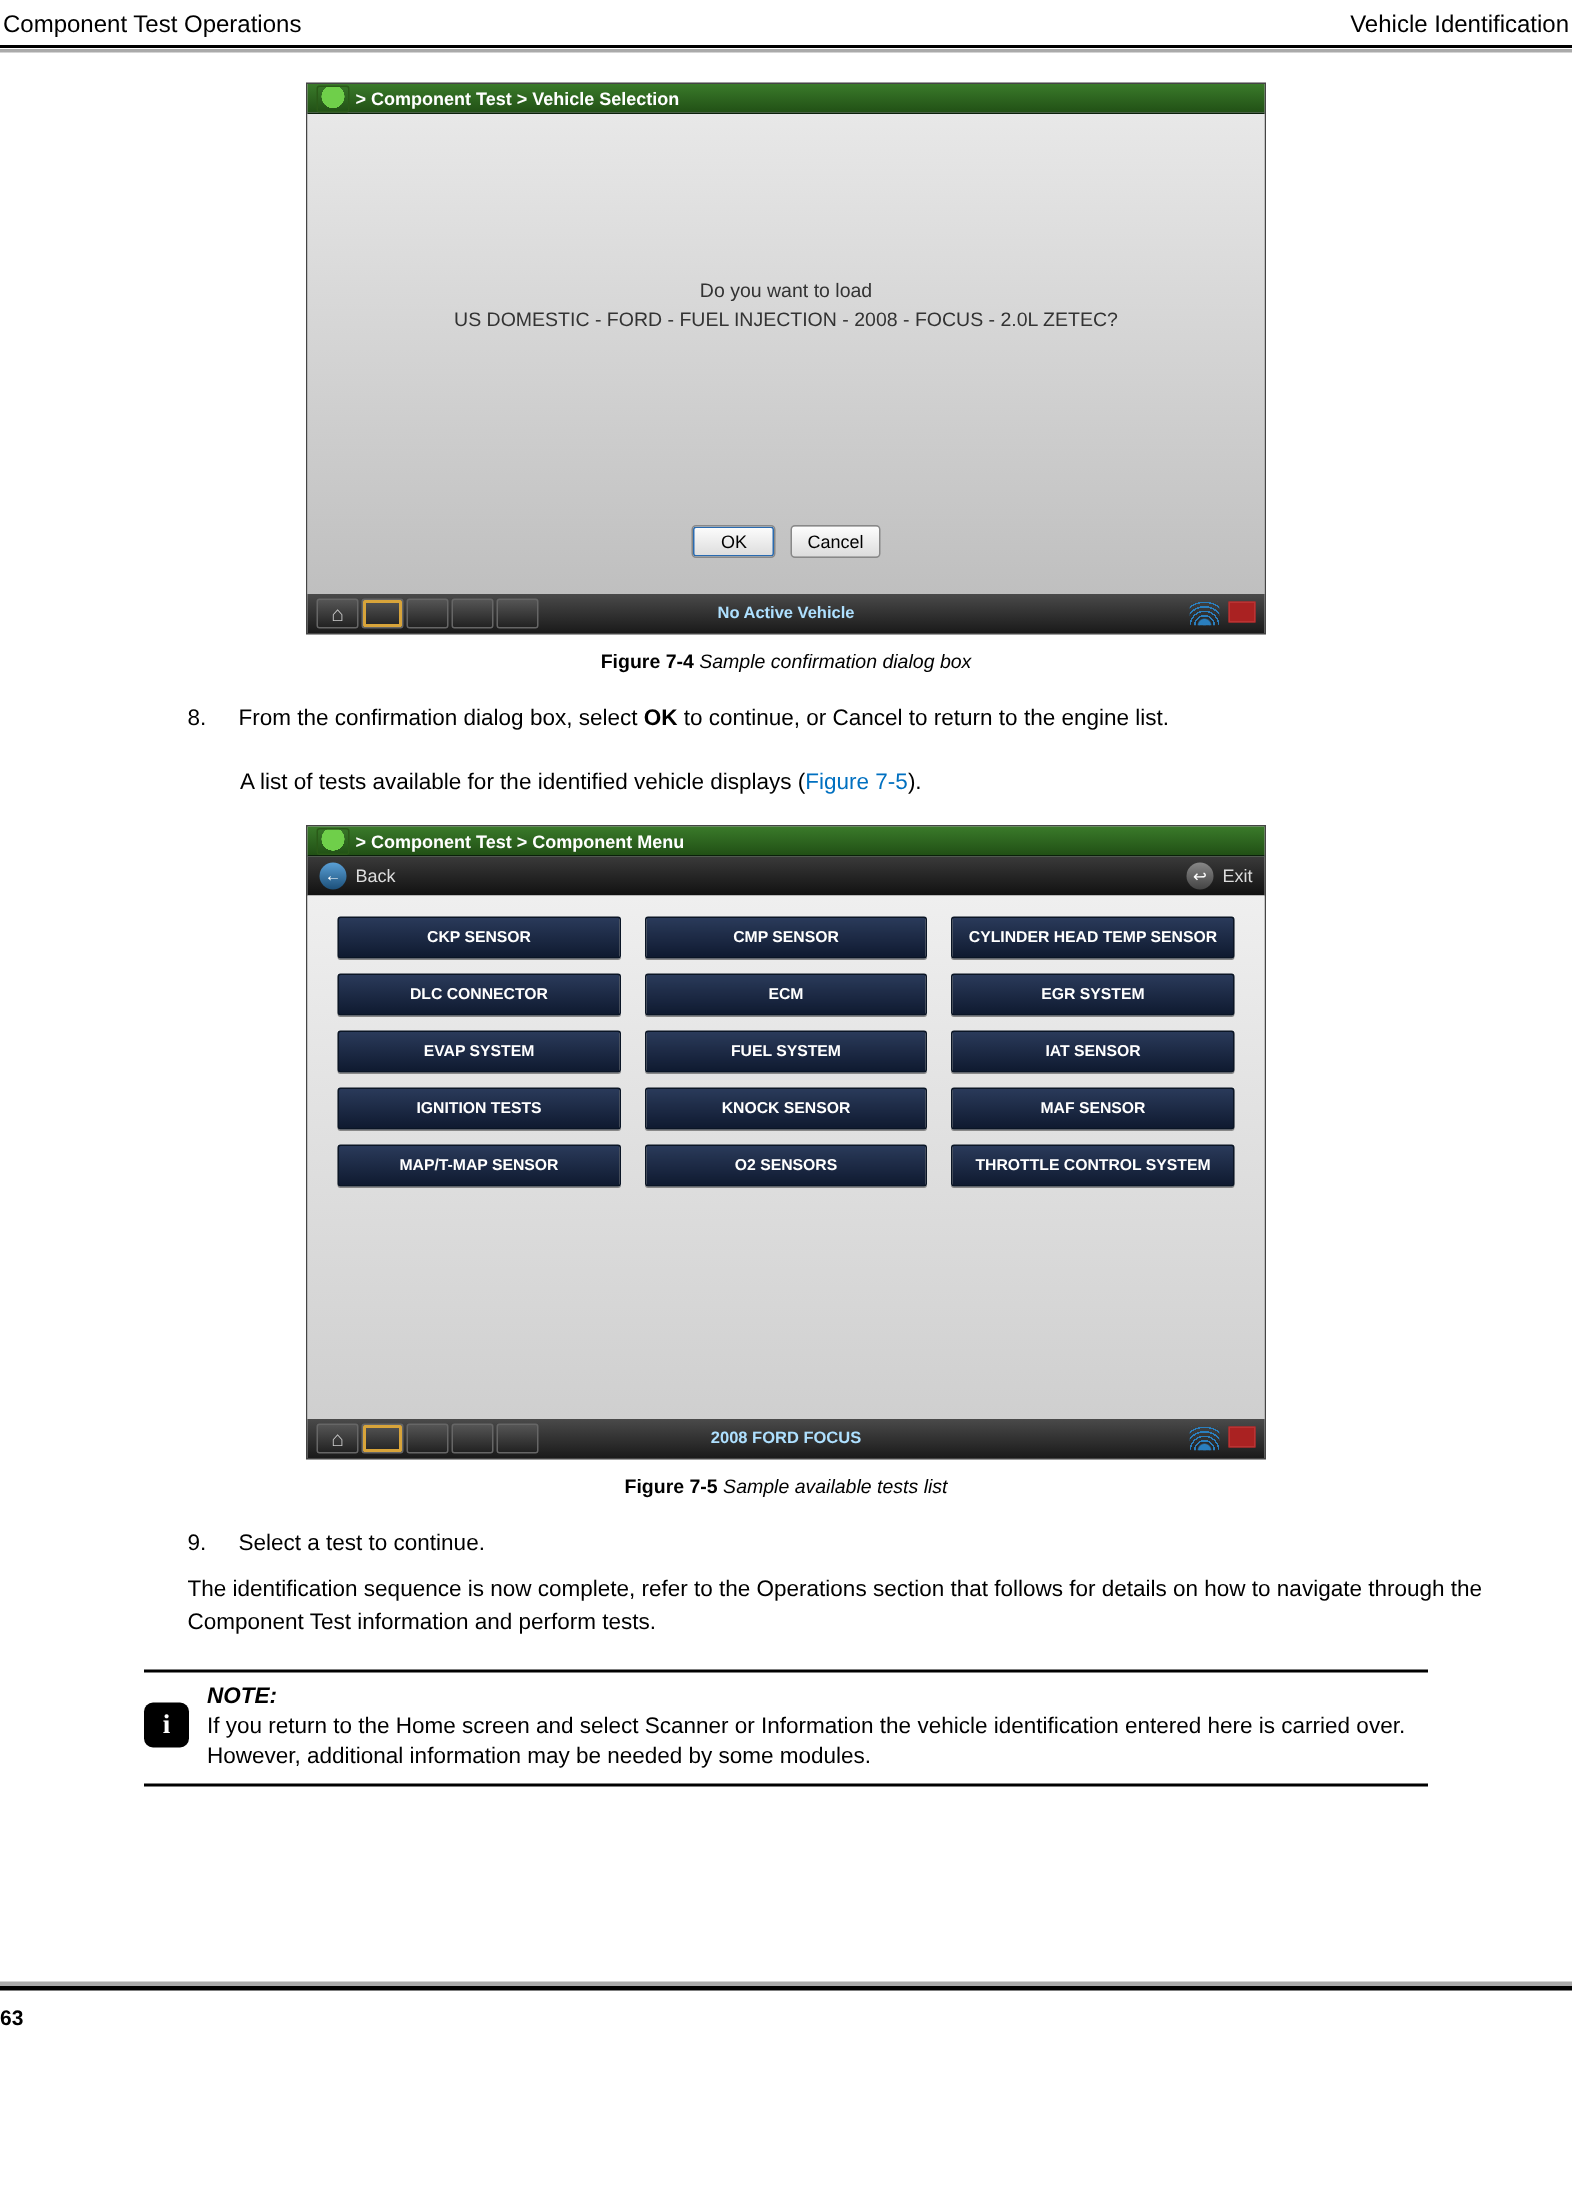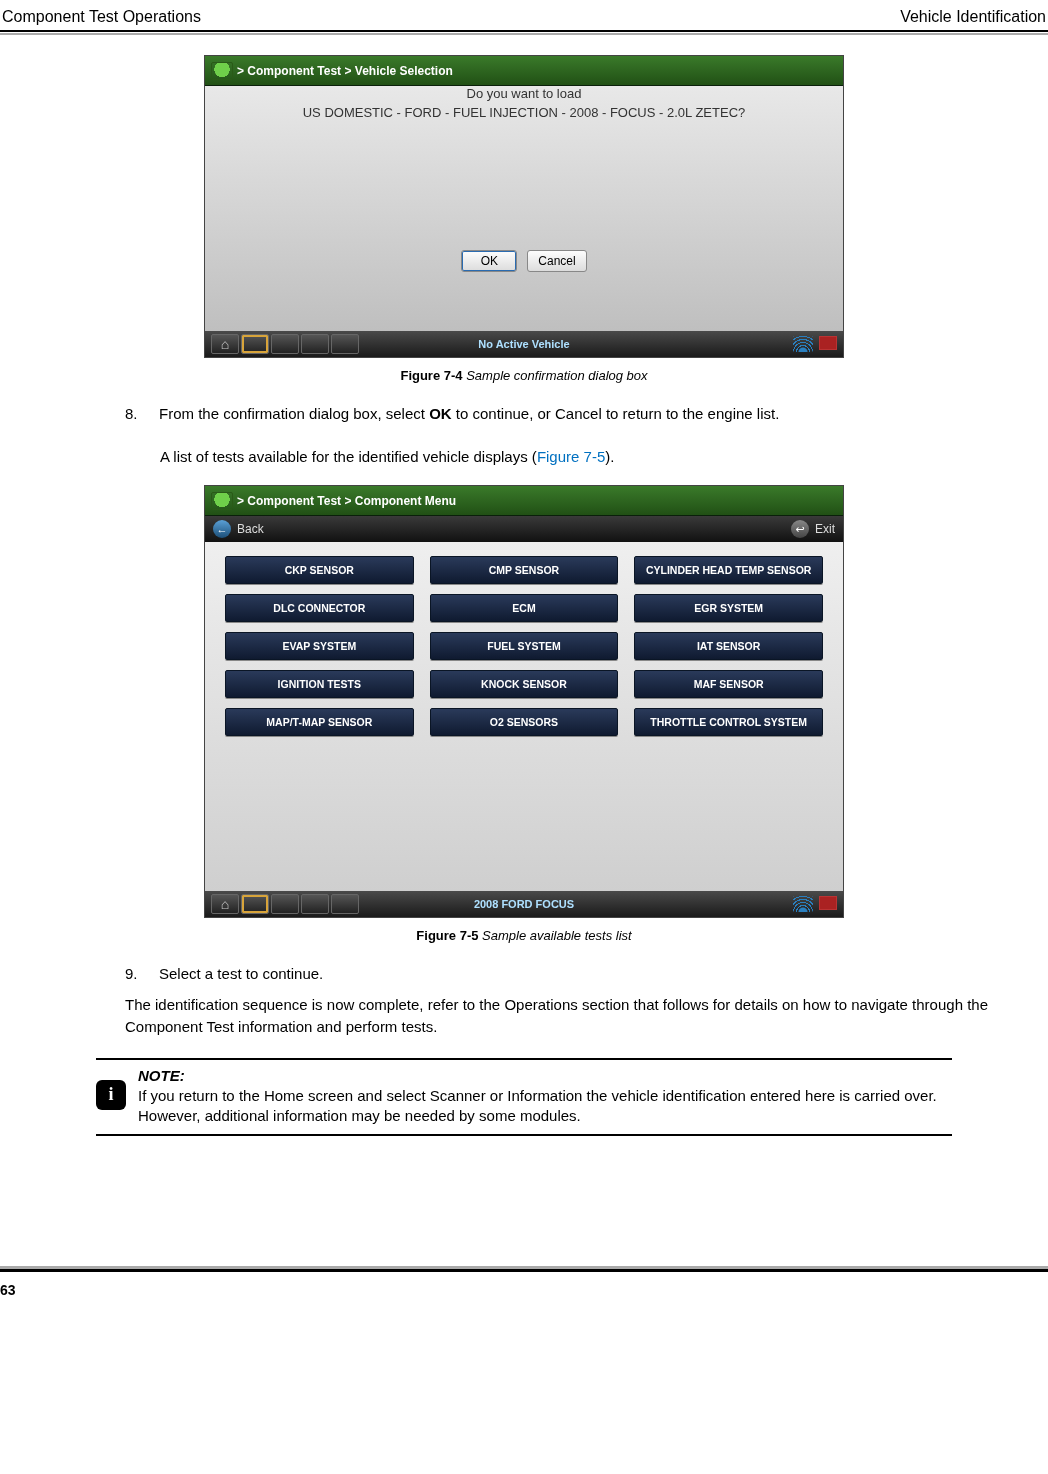--- a/index.html
+++ b/index.html
@@ -39,21 +39,21 @@
   .shot {
     display: inline-block;
     width: 640px;
     border: 1px solid #444;
     text-align: left;
     background: #f0f0f0;
     font-size: 12px;
     color: #222;
   }
   .shot .breadcrumb {
-    height: 30px;
+    height: 20px;
     background: linear-gradient(#3a7a2a,#215015);
     display: flex;
     align-items: center;
     gap: 4px;
     padding: 0 6px;
     color: #fff;
     font-weight: bold;
     font-size: 12px;
     border-bottom: 1px solid #0a200a;
     position: relative;
@@ -79,26 +79,27 @@
   .topbar .circle {
     width: 18px; height: 18px; border-radius: 50%;
     background: linear-gradient(#5aa0d6,#1c4f78);
     display: flex; align-items: center; justify-content: center;
     color: #fff; font-size: 11px;
   }
   .topbar .circle.grey { background: linear-gradient(#888,#444); }
   .topbar .spacer { flex: 1; }
 
   .shot1-body {
-    height: 245px;
+    height: 320px;
     background: linear-gradient(#e8e8e8,#bfbfbf);
     display: flex;
     flex-direction: column;
     align-items: center;
     justify-content: flex-start;
+    padding-top: 110px;
     text-align: center;
     color: #333;
   }
   .shot1-body .prompt-line1 { font-size: 13px; }
   .shot1-body .prompt-line2 { font-size: 13px; margin-top: 4px; }
   .dlg-buttons { margin-top: 130px; display: flex; gap: 10px; justify-content: center; }
   .dlg-buttons button {
     min-width: 56px;
     font-size: 12px;
     padding: 3px 10px;

